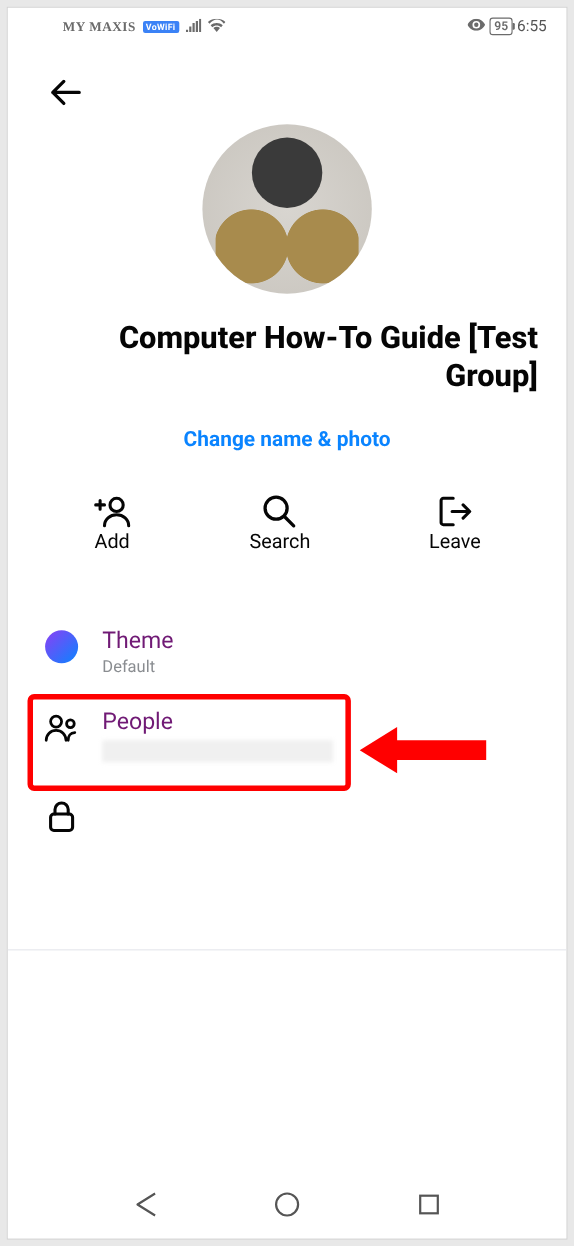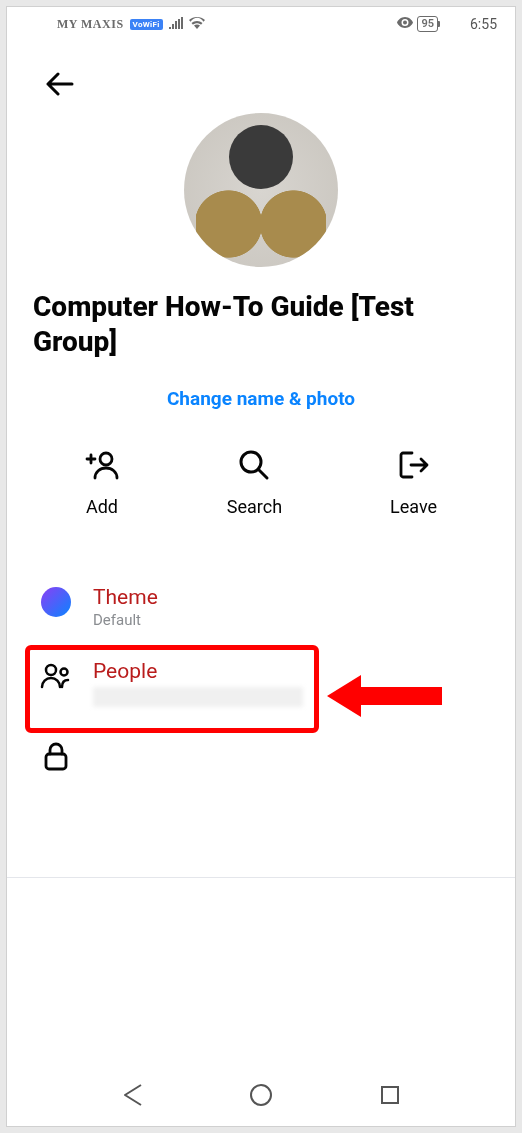--- a/index.html
+++ b/index.html
@@ -57,21 +57,21 @@
   content: "";
   position: absolute;
   right: -3px;
   top: 50%;
   transform: translateY(-50%);
   width: 2px;
   height: 6px;
   background: #6b6b6b;
   border-radius: 0 1px 1px 0;
 }
-.clock { font-size: 14px; color: #555; margin-left: 28px; }
+.clock { font-size: 14px; color: #555; }
 
 .content {
   flex: 1;
   display: flex;
   flex-direction: column;
   overflow: hidden;
 }
 
 .back-row {
   padding: 26px 0 0 36px;
@@ -111,21 +111,21 @@
   position: absolute;
   bottom: 8px; left: 50%;
   transform: translateX(-50%);
   width: 130px; height: 70px;
   background:
     radial-gradient(circle 34px at 25% 50%, #a88b4d 98%, transparent),
     radial-gradient(circle 34px at 75% 50%, #a88b4d 98%, transparent);
 }
 
 .group-title {
-  text-align: left;
+  text-align: right;
   font-size: 28px;
   font-weight: 800;
   color: #050505;
   margin: 22px 26px 0;
   line-height: 1.25;
 }
 .change-link {
   text-align: center;
   color: #0a84ff;
   font-weight: 700;
@@ -135,21 +135,20 @@
 
 .action-row {
   display: flex;
   justify-content: space-around;
   margin: 38px 24px 0;
 }
 .action-item {
   display: flex;
   flex-direction: column;
   align-items: center;
-  gap: 14px;
   font-size: 18px;
   color: #050505;
 }
 .action-icon {
   width: 34px;
   height: 34px;
   display: flex;
   align-items: center;
   justify-content: center;
 }
@@ -174,21 +173,21 @@
 }
 .theme-dot {
   width: 30px;
   height: 30px;
   border-radius: 50%;
   background: linear-gradient(135deg, #8b3ff5, #0a84ff);
 }
 .setting-text { flex: 1; }
 .setting-label {
   font-size: 21px;
-  color: #b91c1c;
+  color: #701a75;
 }
 .setting-sub {
   font-size: 15px;
   color: #8a8d91;
   margin-top: 2px;
 }
 .people-sub-blur {
   width: 210px;
   height: 20px;
   background: #f0f0f0;

